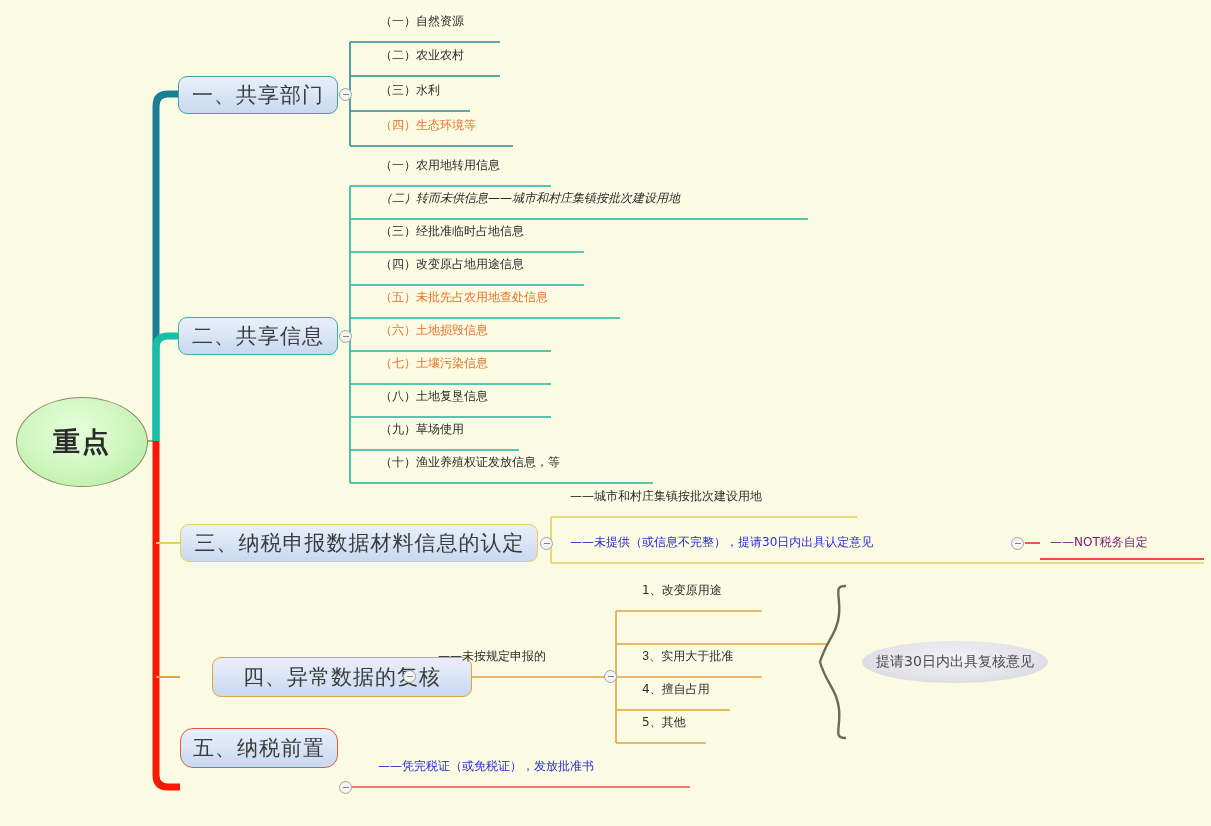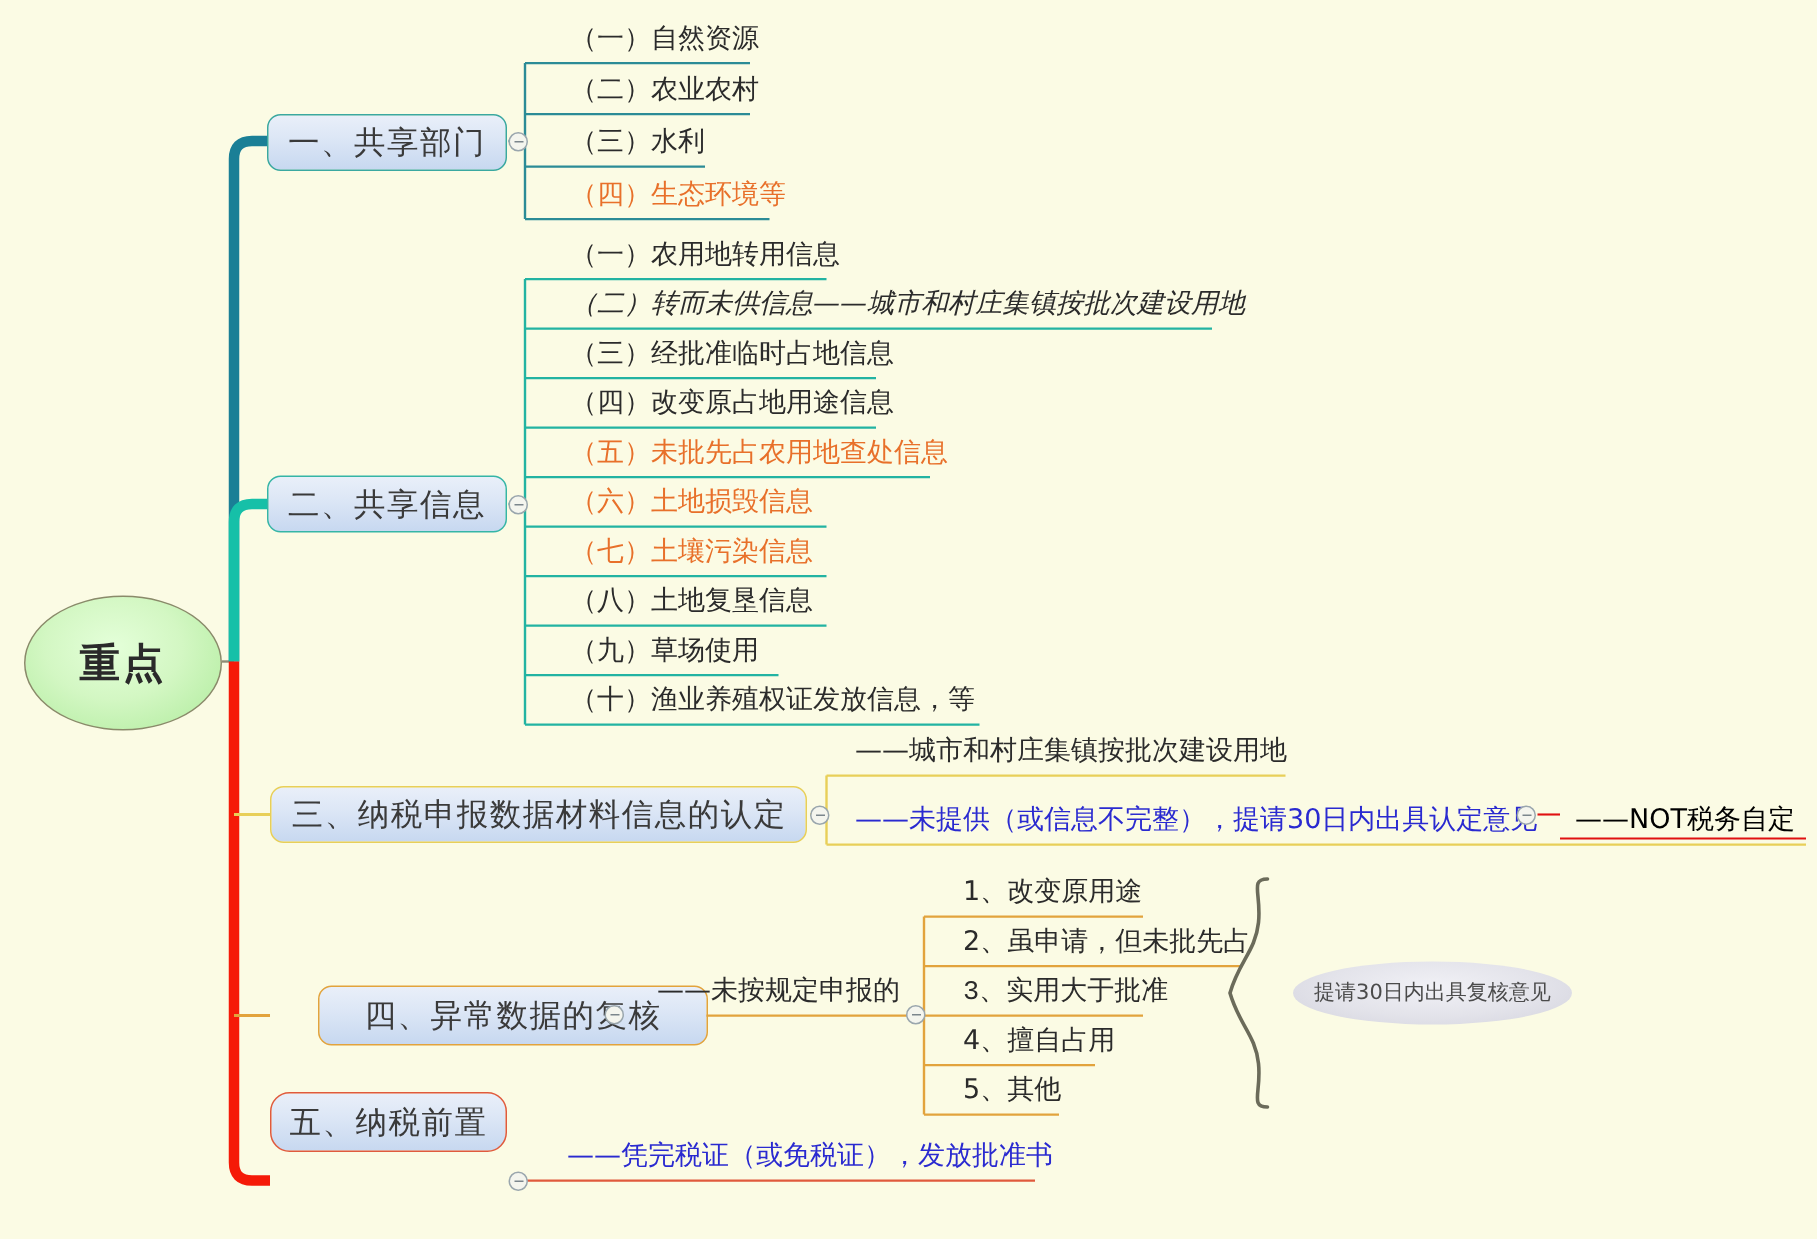--- a/index.html
+++ b/index.html
@@ -66,28 +66,28 @@
   .bb-teal   { border: 1.5px solid #3aa8a0; }
   .bb-teal2  { border: 1.5px solid #35b5a6; }
   .bb-yellow { border: 1.5px solid #e8cf58; padding-left: 15px; }
   .bb-orange { border: 1.5px solid #e2a33c; }
   .bb-red    { border: 1.5px solid #e05a3c; }
 
   
   .leaf {
     position: absolute;
     white-space: nowrap;
-    font-size: 18px;
+    font-size: 12px;
     color: #2b2b2b;
     padding: 0 6px 2px 10px;
     box-sizing: border-box;
   }
   .leaf.orange { color: #e8702a; }
   .leaf.blue   { color: #2a2ad0; }
-  .leaf.red    { color: #000000; }
+  .leaf.red    { color: #701a75; }
   .leaf.black  { color: #2b2b2b; }
 
   
   .toggle {
     position: absolute;
     width: 13px; height: 13px;
     border-radius: 50%;
     border: 1px solid #9aa6ad;
     background: #f4f5ee;
     box-sizing: border-box;
@@ -227,21 +227,20 @@
 
   <div class="branch-box bb-orange" style="left:180px; top:657px; width:260px; height:40px;margin-left:32px;">
     <span>四、异常数据的复核</span>
   </div>
   <div class="toggle" style="left:403px; top:670px;"></div>
 
   <div class="leaf black" style="left:428px; top:648px;">——未按规定申报的</div>
   <div class="toggle" style="left:604px; top:670px;"></div>
 
   <div class="leaf black" style="left:632px; top:582px;">1、改变原用途</div>
-  <div class="leaf black" style="left:632px; top:615px;">2、虽申请，但未批先占</div>
   <div class="leaf black" style="left:632px; top:648px;font-family:Liberation Mono, monospace;">3、实用大于批准</div>
   <div class="leaf black" style="left:632px; top:681px;">4、擅自占用</div>
   <div class="leaf black" style="left:632px; top:714px;">5、其他</div>
 
   <div class="bubble">
     <span>提请30日内出具复核意见</span>
   </div>
 
   <div class="branch-box bb-red" style="left:180px; top:728px; width:158px; height:40px;border-radius:13px;">
     <span>五、纳税前置</span>

